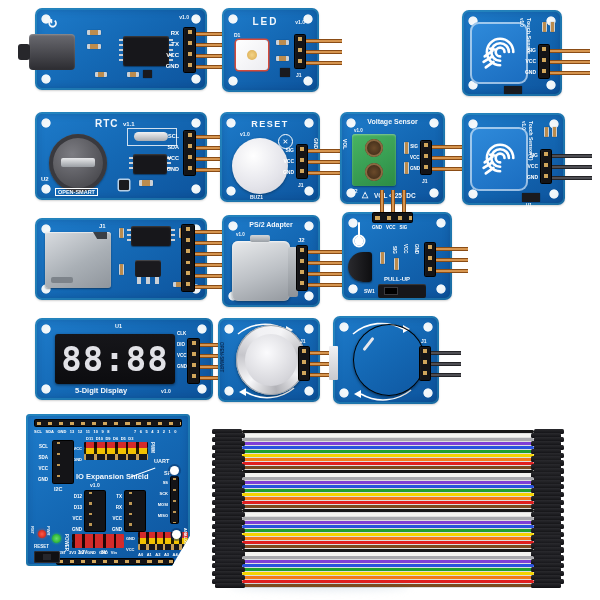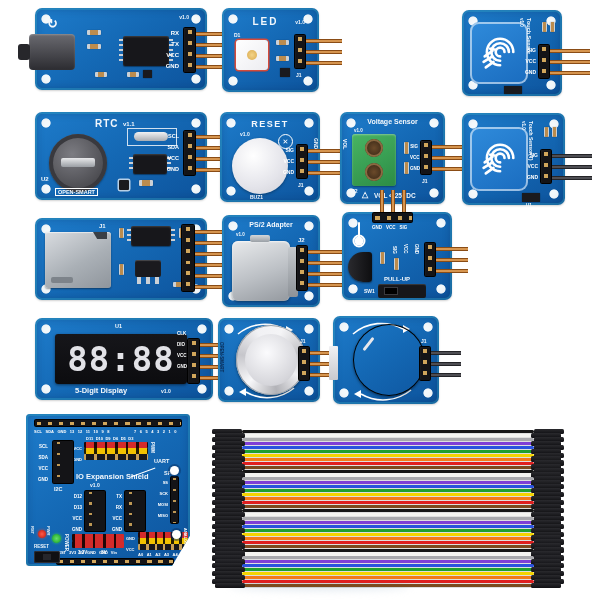--- a/index.html
+++ b/index.html
@@ -267,21 +267,21 @@
     <span class="t" style="left:42px;top:64px;font-size:6px;">PULL-UP</span>
     <span class="t" style="left:22px;top:76px;font-size:5px;">SW1</span>
     <div style="position:absolute;left:36px;top:72px;width:48px;height:14px;background:#17171a;border-radius:2px;box-shadow:inset 0 1px 1px rgba(255,255,255,.15);">
       <div style="position:absolute;left:6px;top:3px;width:14px;height:8px;background:#000;box-shadow:inset 0 0 0 1px #3a3a3e;"></div>
     </div>
   </div>
 
 
   <div class="m" style="left:35px;top:318px;width:178px;height:82px;">
     <span class="t" style="left:80px;top:5px;font-size:5.5px;">U1</span>
-    <div style="position:absolute;left:20px;top:16px;width:120px;height:50px;background:linear-gradient(#16161a,#0c0c0f);border-radius:3px;box-shadow:0 1px 3px rgba(0,0,0,.5);padding-left:12px;">
+    <div style="position:absolute;left:20px;top:16px;width:120px;height:50px;background:linear-gradient(#16161a,#0c0c0f);border-radius:3px;box-shadow:0 1px 3px rgba(0,0,0,.5);">
       <span style="position:absolute;left:0;right:0;top:4px;text-align:center;font-family:'DejaVu Sans Mono',monospace;font-weight:bold;font-size:34px;line-height:42px;color:#e2e2e7;letter-spacing:1px;">88:88</span>
     </div>
     <span class="t" style="left:40px;top:68px;font-size:7.5px;">5-Digit Display</span>
     <span class="t" style="left:126px;top:70px;font-size:5px;">v1.0</span>
     <div class="hdr" style="left:152px;top:20px;width:13px;height:46px;"></div>
     <div class="pR" style="left:165px;top:21px;width:42px;height:44px;"></div>
     <div class="col" style="left:142px;top:10px;width:8px;font-size:4.5px;line-height:16px;">
         <span>CLK</span>
         <span>DIO</span>
         <span>VCC</span>

